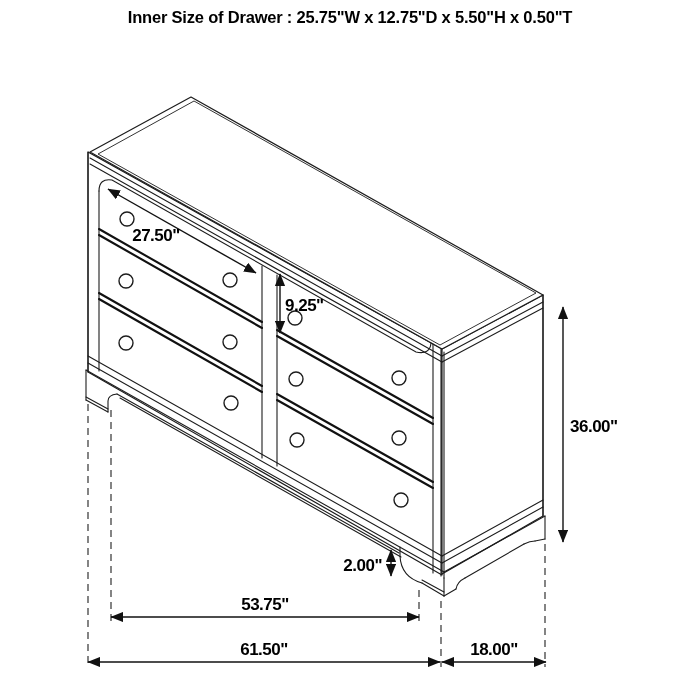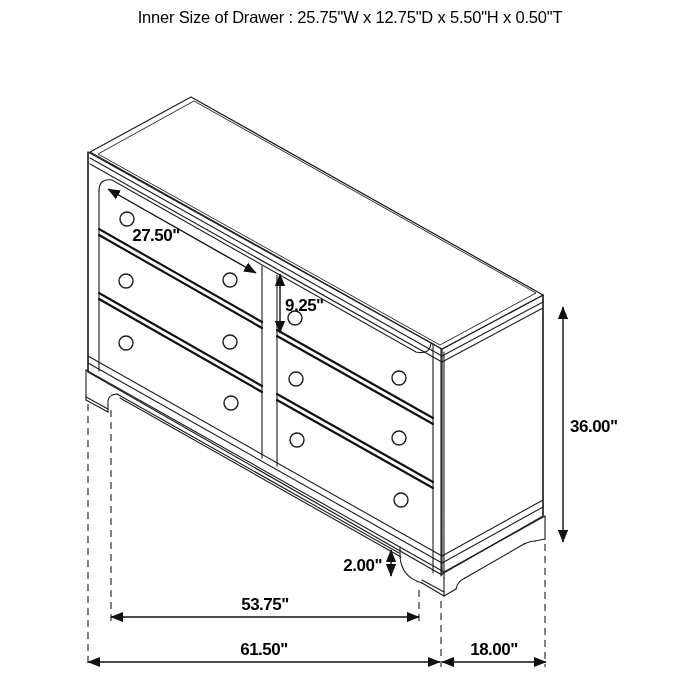--- a/index.html
+++ b/index.html
@@ -1,19 +1,19 @@
 <!DOCTYPE html>
 <html><head>
 <meta charset="utf-8">
 <style>
   html,body{margin:0;padding:0;background:#ffffff;}
   #page{position:relative;width:700px;height:700px;background:#ffffff;overflow:hidden;
         font-family:"Liberation Sans","DejaVu Sans",sans-serif;}
   #title{position:absolute;top:8px;left:0;right:0;text-align:center;
-         font-size:16.5px;font-weight:normal;color:#000;letter-spacing:-0.2px;}
+         font-size:16.5px;font-weight:bold;color:#000;letter-spacing:-0.2px;}
   svg{position:absolute;top:0;left:0;}
   .ln{stroke:#1c1c1c;stroke-width:1.1;fill:none;stroke-linecap:round;}
   .thin{stroke:#1c1c1c;stroke-width:0.9;fill:none;}
   .sep{stroke:#111;stroke-width:2.1;fill:none;stroke-linecap:round;}
   .face{fill:#ffffff;stroke:#1c1c1c;stroke-width:1.2;stroke-linejoin:round;}
   .knob{fill:#ffffff;stroke:#1c1c1c;stroke-width:1.4;}
   .dim{stroke:#111;stroke-width:1.4;fill:none;}
   .ext{stroke:#333;stroke-width:1.2;fill:none;stroke-dasharray:7 5;}
   .dimtxt{font-family:"Liberation Sans","DejaVu Sans",sans-serif;font-size:17px;
           font-weight:bold;fill:#000;letter-spacing:-0.5px;}

